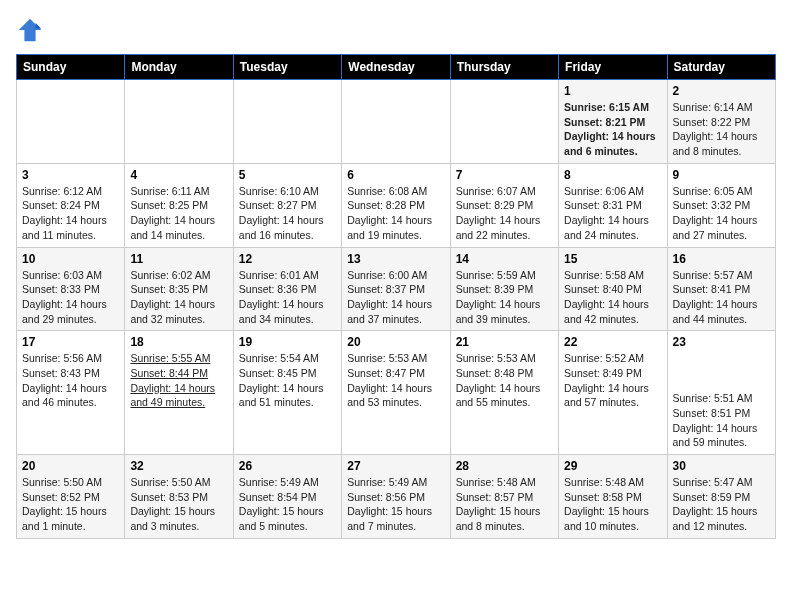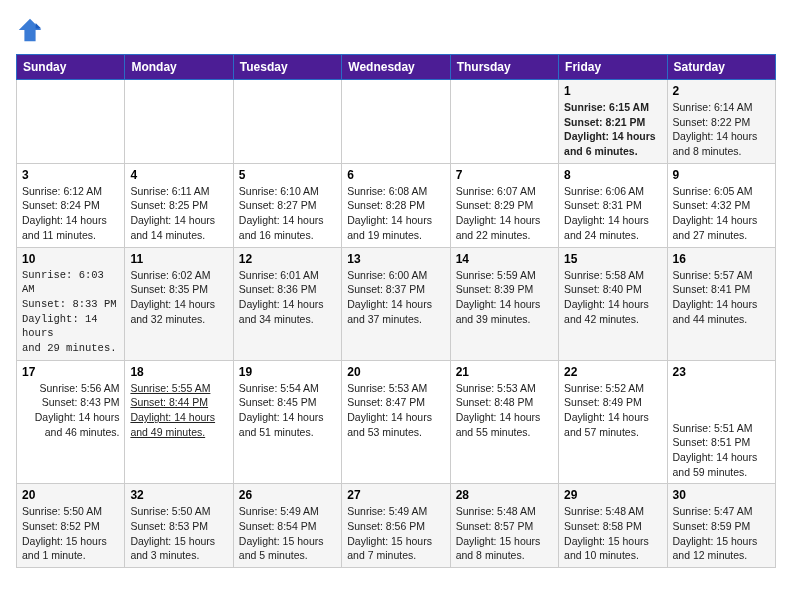--- a/index.html
+++ b/index.html
@@ -45,21 +45,21 @@
     .location {
       font-size: 15px;
       color: #333;
     }
     .calendar {
       width: 100%;
       border-collapse: collapse;
       font-size: 11px;
     }
     .calendar th {
-      background: #4c1d95;
+      background: #000000;
       color: #fff;
       padding: 5px 6px;
       text-align: left;
       font-size: 12px;
       font-weight: bold;
       border: 1px solid #2a6bc5;
     }
     .calendar td {
       border: 1px solid #ccc;
       vertical-align: top;
@@ -183,29 +183,29 @@
         <td>
           <span class="day-num">8</span>
           <div class="day-detail" style="white-space: pre-line;">Sunrise: 6:06 AM
 Sunset: 8:31 PM
 Daylight: 14 hours
 and 24 minutes.</div>
         </td>
         <td>
           <span class="day-num">9</span>
           <div class="day-detail" style="white-space: pre-line;">Sunrise: 6:05 AM
-Sunset: 4:32 PM
+Sunset: 3:32 PM
 Daylight: 14 hours
 and 27 minutes.</div>
         </td>
       </tr>
       <tr>
         <td>
           <span class="day-num">10</span>
-          <div class="day-detail" style="white-space: pre-line; font-family: Liberation Mono, monospace;">Sunrise: 6:03 AM
+          <div class="day-detail" style="white-space: pre-line;">Sunrise: 6:03 AM
 Sunset: 8:33 PM
 Daylight: 14 hours
 and 29 minutes.</div>
         </td>
         <td>
           <span class="day-num">11</span>
           <div class="day-detail" style="white-space: pre-line;">Sunrise: 6:02 AM
 Sunset: 8:35 PM
 Daylight: 14 hours
 and 32 minutes.</div>
@@ -242,21 +242,21 @@
           <span class="day-num">16</span>
           <div class="day-detail" style="white-space: pre-line;">Sunrise: 5:57 AM
 Sunset: 8:41 PM
 Daylight: 14 hours
 and 44 minutes.</div>
         </td>
       </tr>
       <tr>
         <td>
           <span class="day-num">17</span>
-          <div class="day-detail" style="white-space: pre-line; text-align: right;">Sunrise: 5:56 AM
+          <div class="day-detail" style="white-space: pre-line;">Sunrise: 5:56 AM
 Sunset: 8:43 PM
 Daylight: 14 hours
 and 46 minutes.</div>
         </td>
         <td>
           <span class="day-num">18</span>
           <div class="day-detail" style="white-space: pre-line; text-decoration: underline;">Sunrise: 5:55 AM
 Sunset: 8:44 PM
 Daylight: 14 hours
 and 49 minutes.</div>

